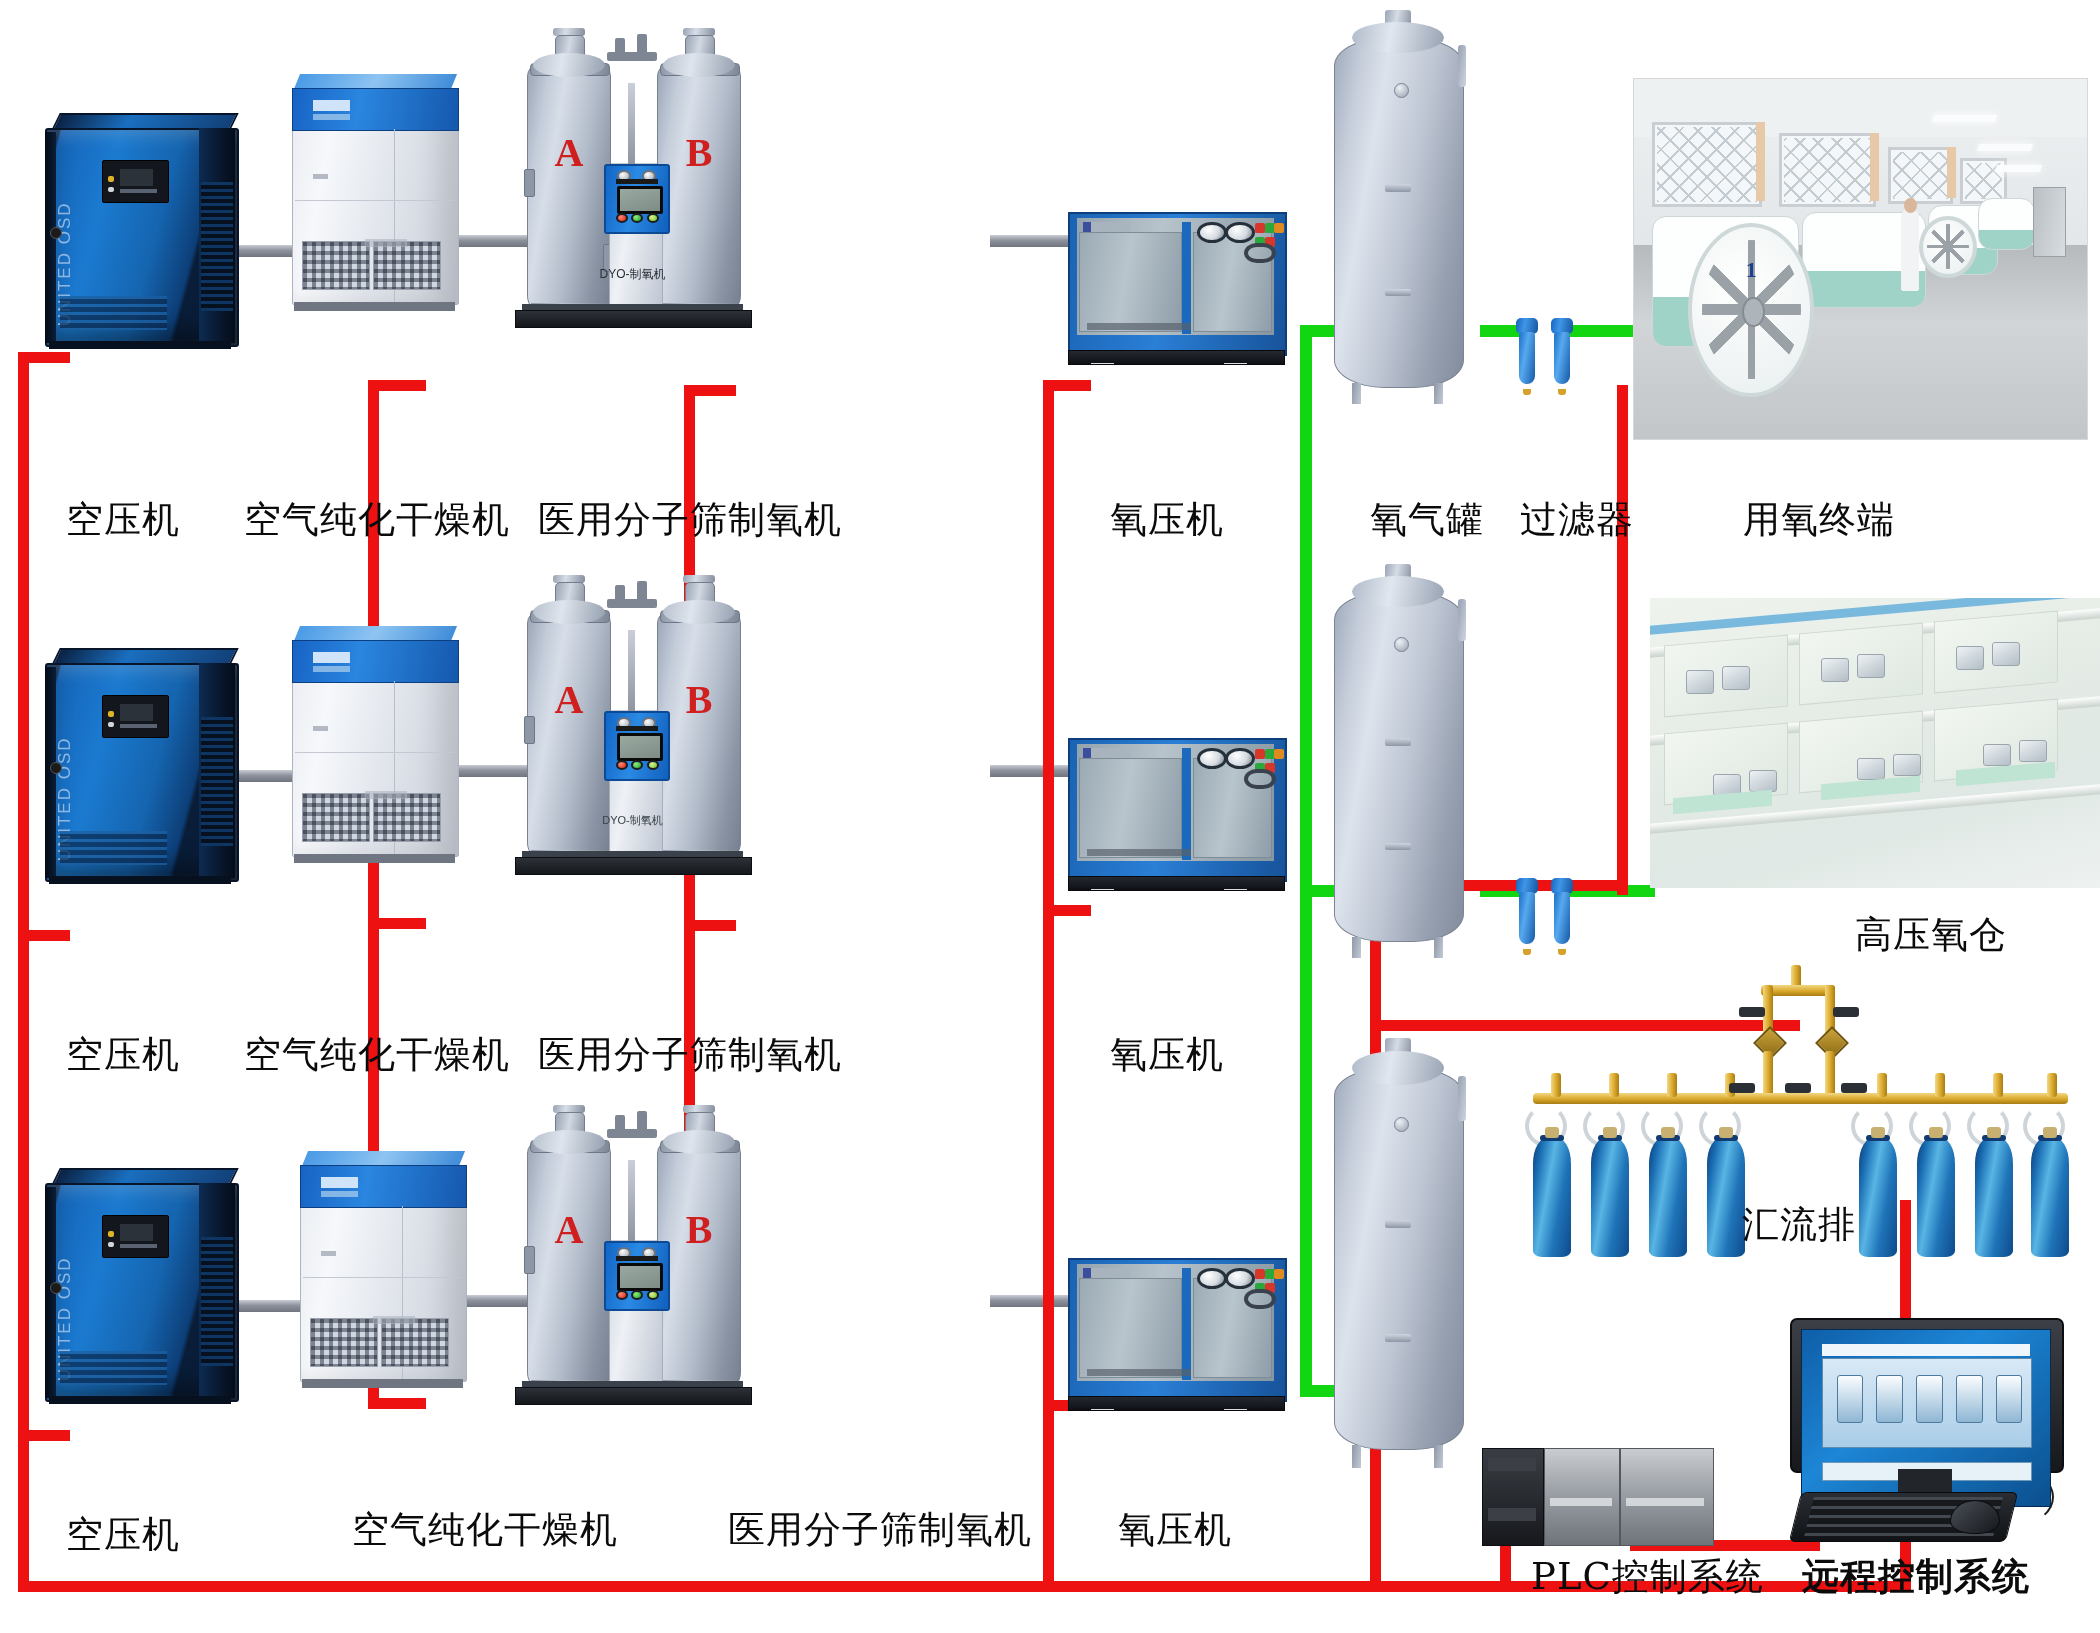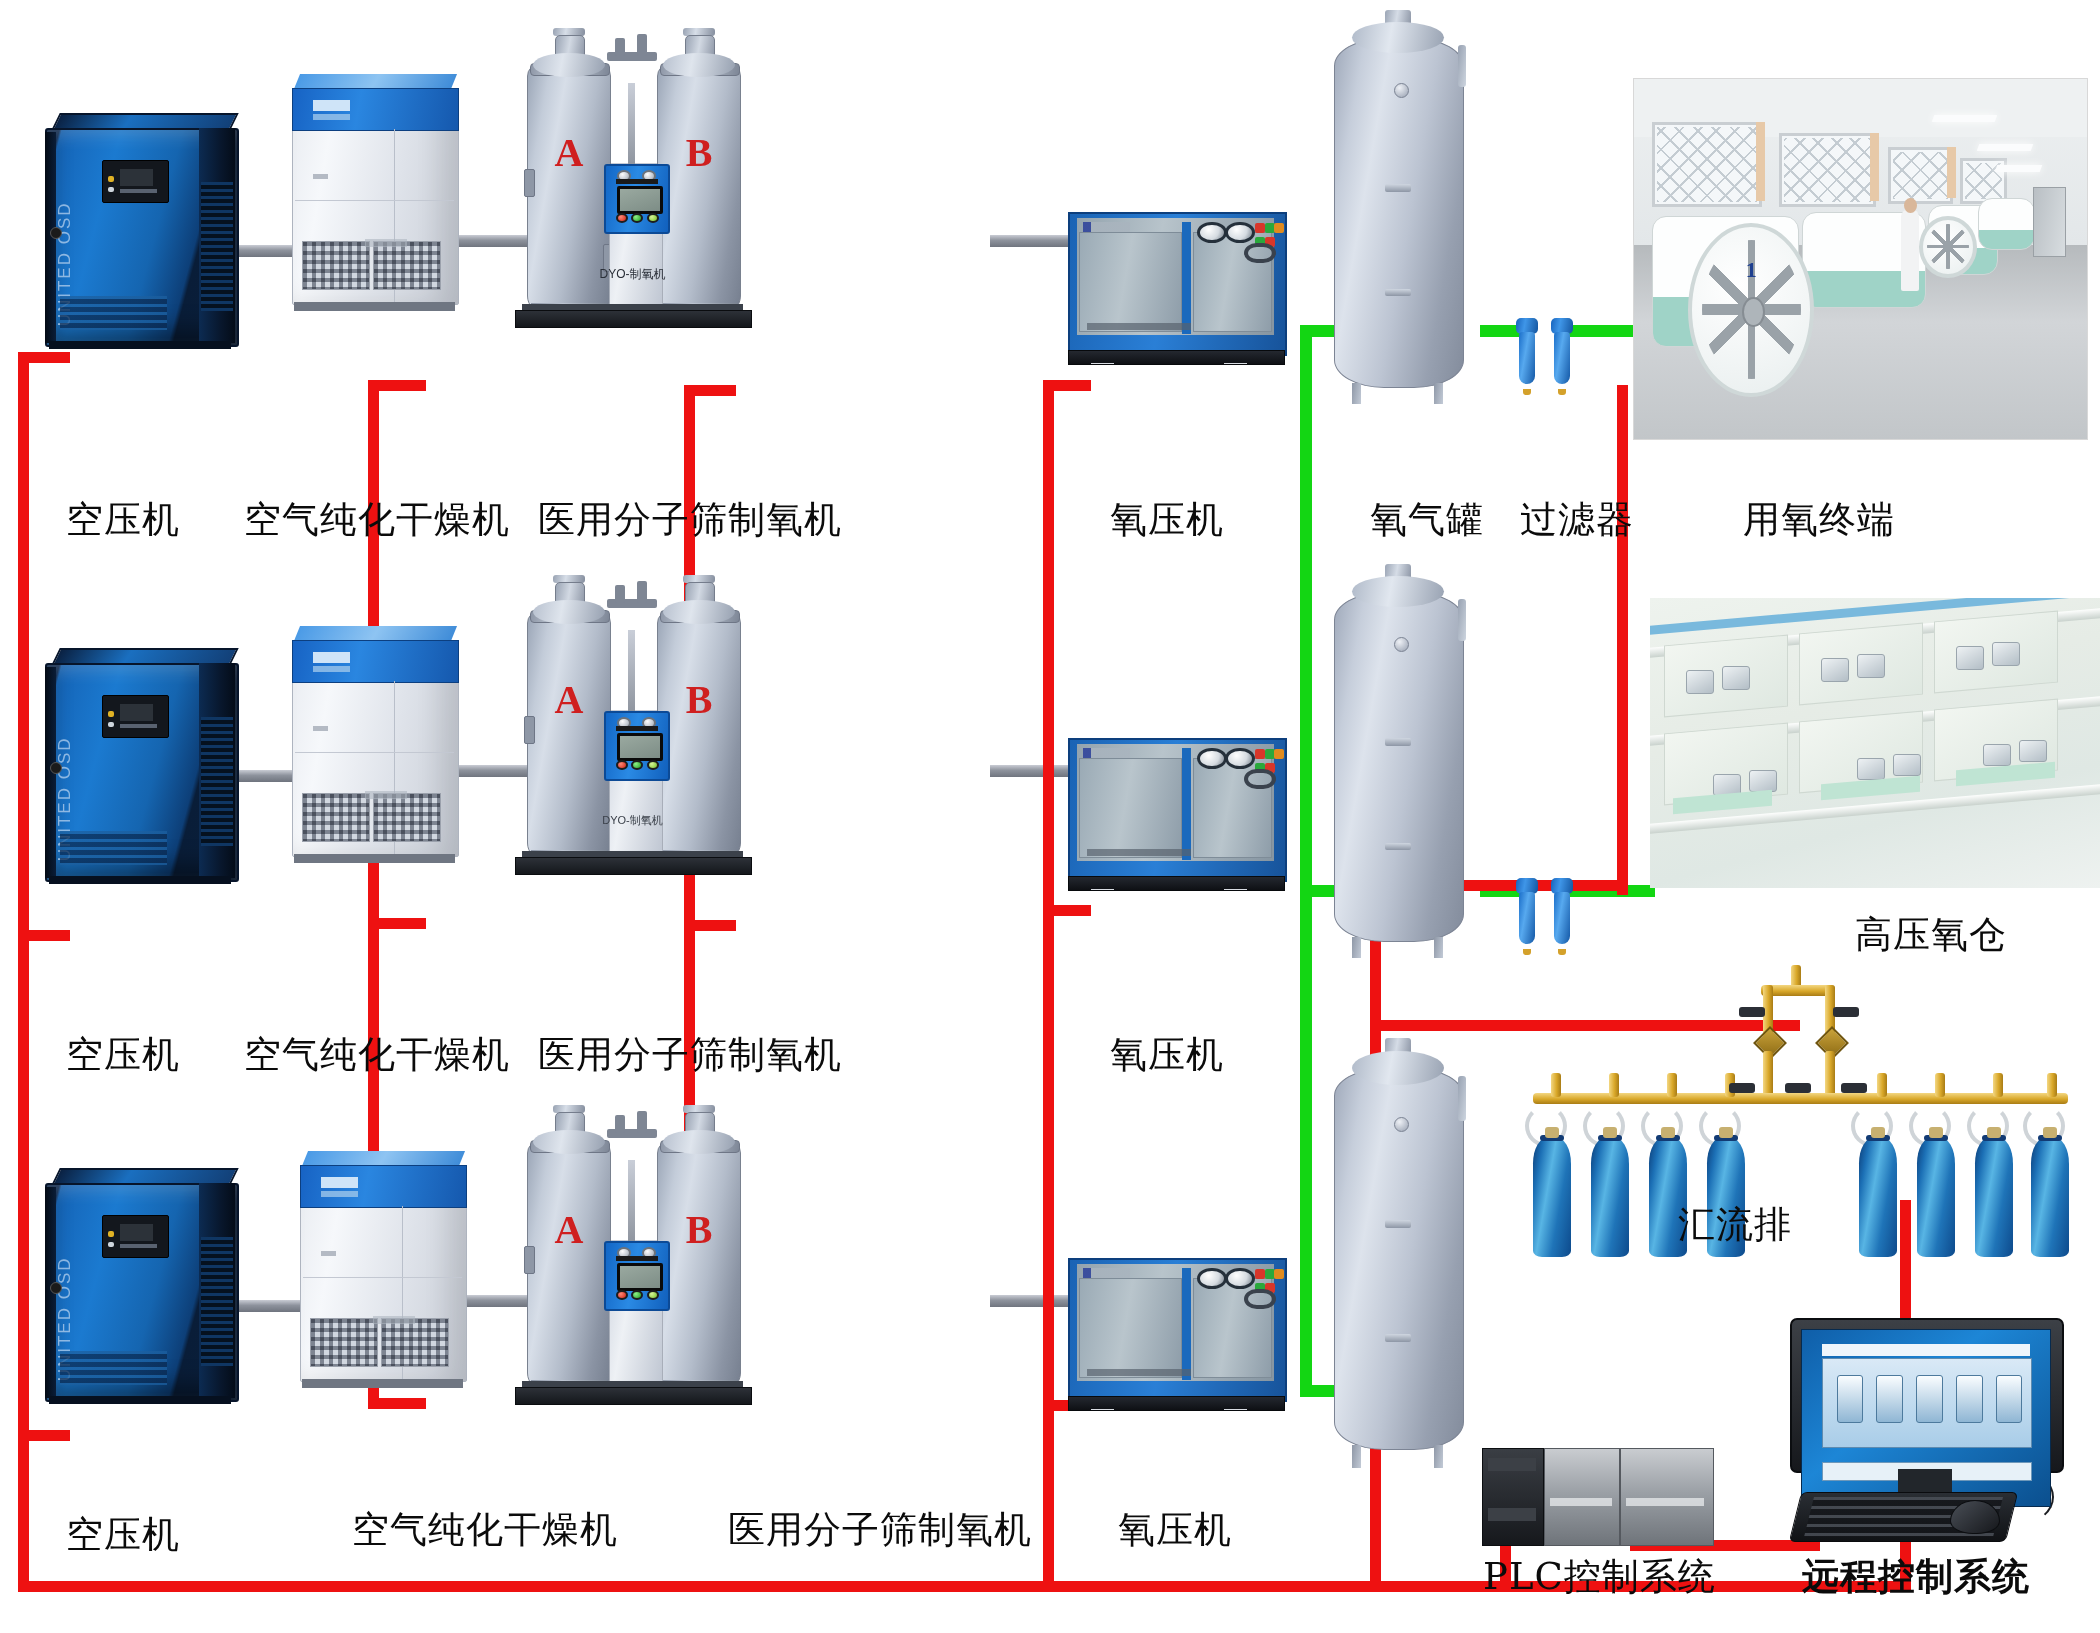--- a/index.html
+++ b/index.html
@@ -707,21 +707,21 @@
       </div>
     <div class="cyl" style="left:460px;top:172px;width:38px;height:120px;">
         <div class="cap2"></div>
         <div class="cyltop"></div>
       </div>
     <div class="cyl" style="left:516px;top:172px;width:38px;height:120px;">
         <div class="cap2"></div>
         <div class="cyltop"></div>
       </div>
   </div>
-  <div class="cap" style="left:1678px;top:1200px;">汇流排</div>
+  <div class="cap" style="left:1742px;top:1200px;">汇流排</div>
 
   <div class="comp" style="left:45px;top:1183px;width:190px;height:215px;">
     <div class="topface"></div>
     <div class="body"></div>
     <div class="leftdark"></div>
     <div class="sidedark"></div>
     <div class="brand">UNITED OSD</div>
     <div class="panel">
       <div class="scr"></div>
       <div class="led1"></div>
@@ -832,21 +832,21 @@
 
   <div class="plc" style="left:1482px;top:1448px;width:230px;height:96px;">
     <div class="dark" style="left:0;width:60px;"></div>
     <div class="mod" style="left:62px;width:74px;"></div>
     <div class="mod" style="left:138px;width:92px;"></div>
     <div class="term2" style="left:6px;top:10%;width:48px;"></div>
     <div class="term2" style="left:6px;top:62%;width:48px;"></div>
     <div class="lbl" style="left:68px;top:52%;width:62px;"></div>
     <div class="lbl" style="left:144px;top:52%;width:78px;"></div>
   </div>
-  <div class="cap" style="left:1483px;top:1552px;">PLC控制系统</div>
+  <div class="cap" style="left:1531px;top:1552px;">PLC控制系统</div>
 
   <div class="pc" style="left:1790px;top:1318px;width:270px;height:210px;">
     <div class="bezel"></div>
     <div class="screen">
       <div class="hmibar"></div>
       <div class="hmiwin"></div>
       <div class="gauge2" style="left:14%;"></div>
       <div class="gauge2" style="left:30%;"></div>
       <div class="gauge2" style="left:46%;"></div>
       <div class="gauge2" style="left:62%;"></div>

